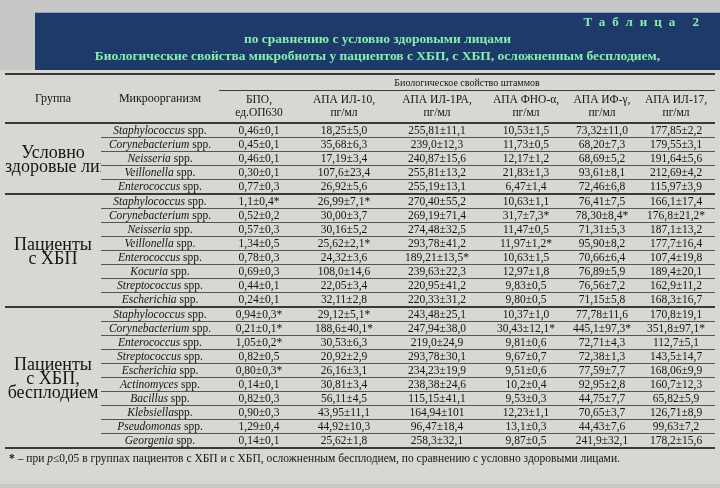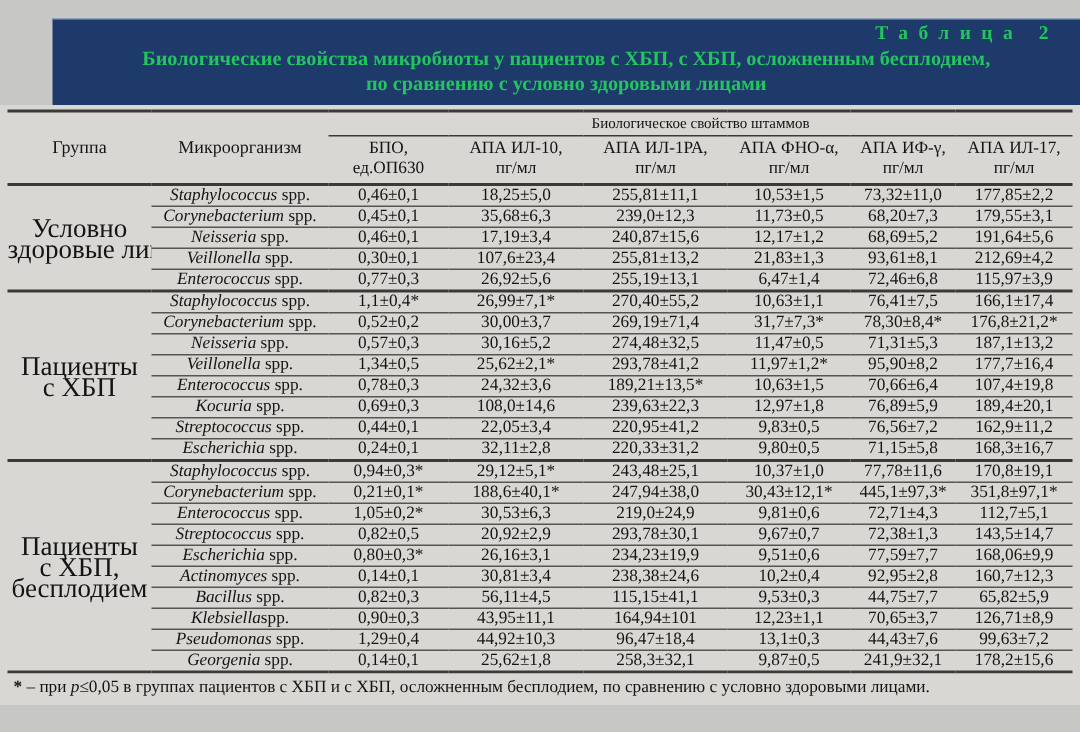--- a/index.html
+++ b/index.html
@@ -6,21 +6,21 @@
   body{
     width:720px;height:488px;overflow:hidden;
     background:#c7c7c6;
     font-family:"Liberation Serif","DejaVu Serif",serif;
     color:#141414;
   }
   .band{
     margin-top:12px;
     background:#1e3a6a;
     border-top:1px solid #93a2bb;
-    color:#22c55e;
+    color:#86efac;
     padding:1px 6px 6px 6px;
     margin-left:35px;
   }
   .tbl-label{
     text-align:right;
     font-weight:bold;
     font-size:13px;
     letter-spacing:7px;
     padding-right:8px;
     line-height:16px;
@@ -74,32 +74,32 @@
     font-size:18px;
     line-height:14px;
   }
   tr.group-end td{
     border-bottom:2px solid #3a3a36;
   }
   td.org-cell i{margin-right:0;}
   .footnote{
     font-size:11.5px;
     line-height:15px;
-    padding:2px 2px 4px 4px;
+    padding:2px 2px 18px 4px;
     background:#d8d7d3;
   }
   .footnote .fn-star{font-weight:bold;}
 </style>
 </head>
 <body>
 
 <div class="band">
   <div class="tbl-label">Таблица 2</div>
+  <div class="tbl-title">по сравнению с условно здоровыми лицами</div>
   <div class="tbl-title">Биологические свойства микробиоты у пациентов с ХБП, с ХБП, осложненным бесплодием,</div>
-  <div class="tbl-title">по сравнению с условно здоровыми лицами</div>
 </div>
 
 <div class="sheet">
   <table>
     <colgroup>
       <col style="width:96px">
         <col style="width:118px">
         <col style="width:80px">
       <col style="width:90px">
         <col style="width:96px">

